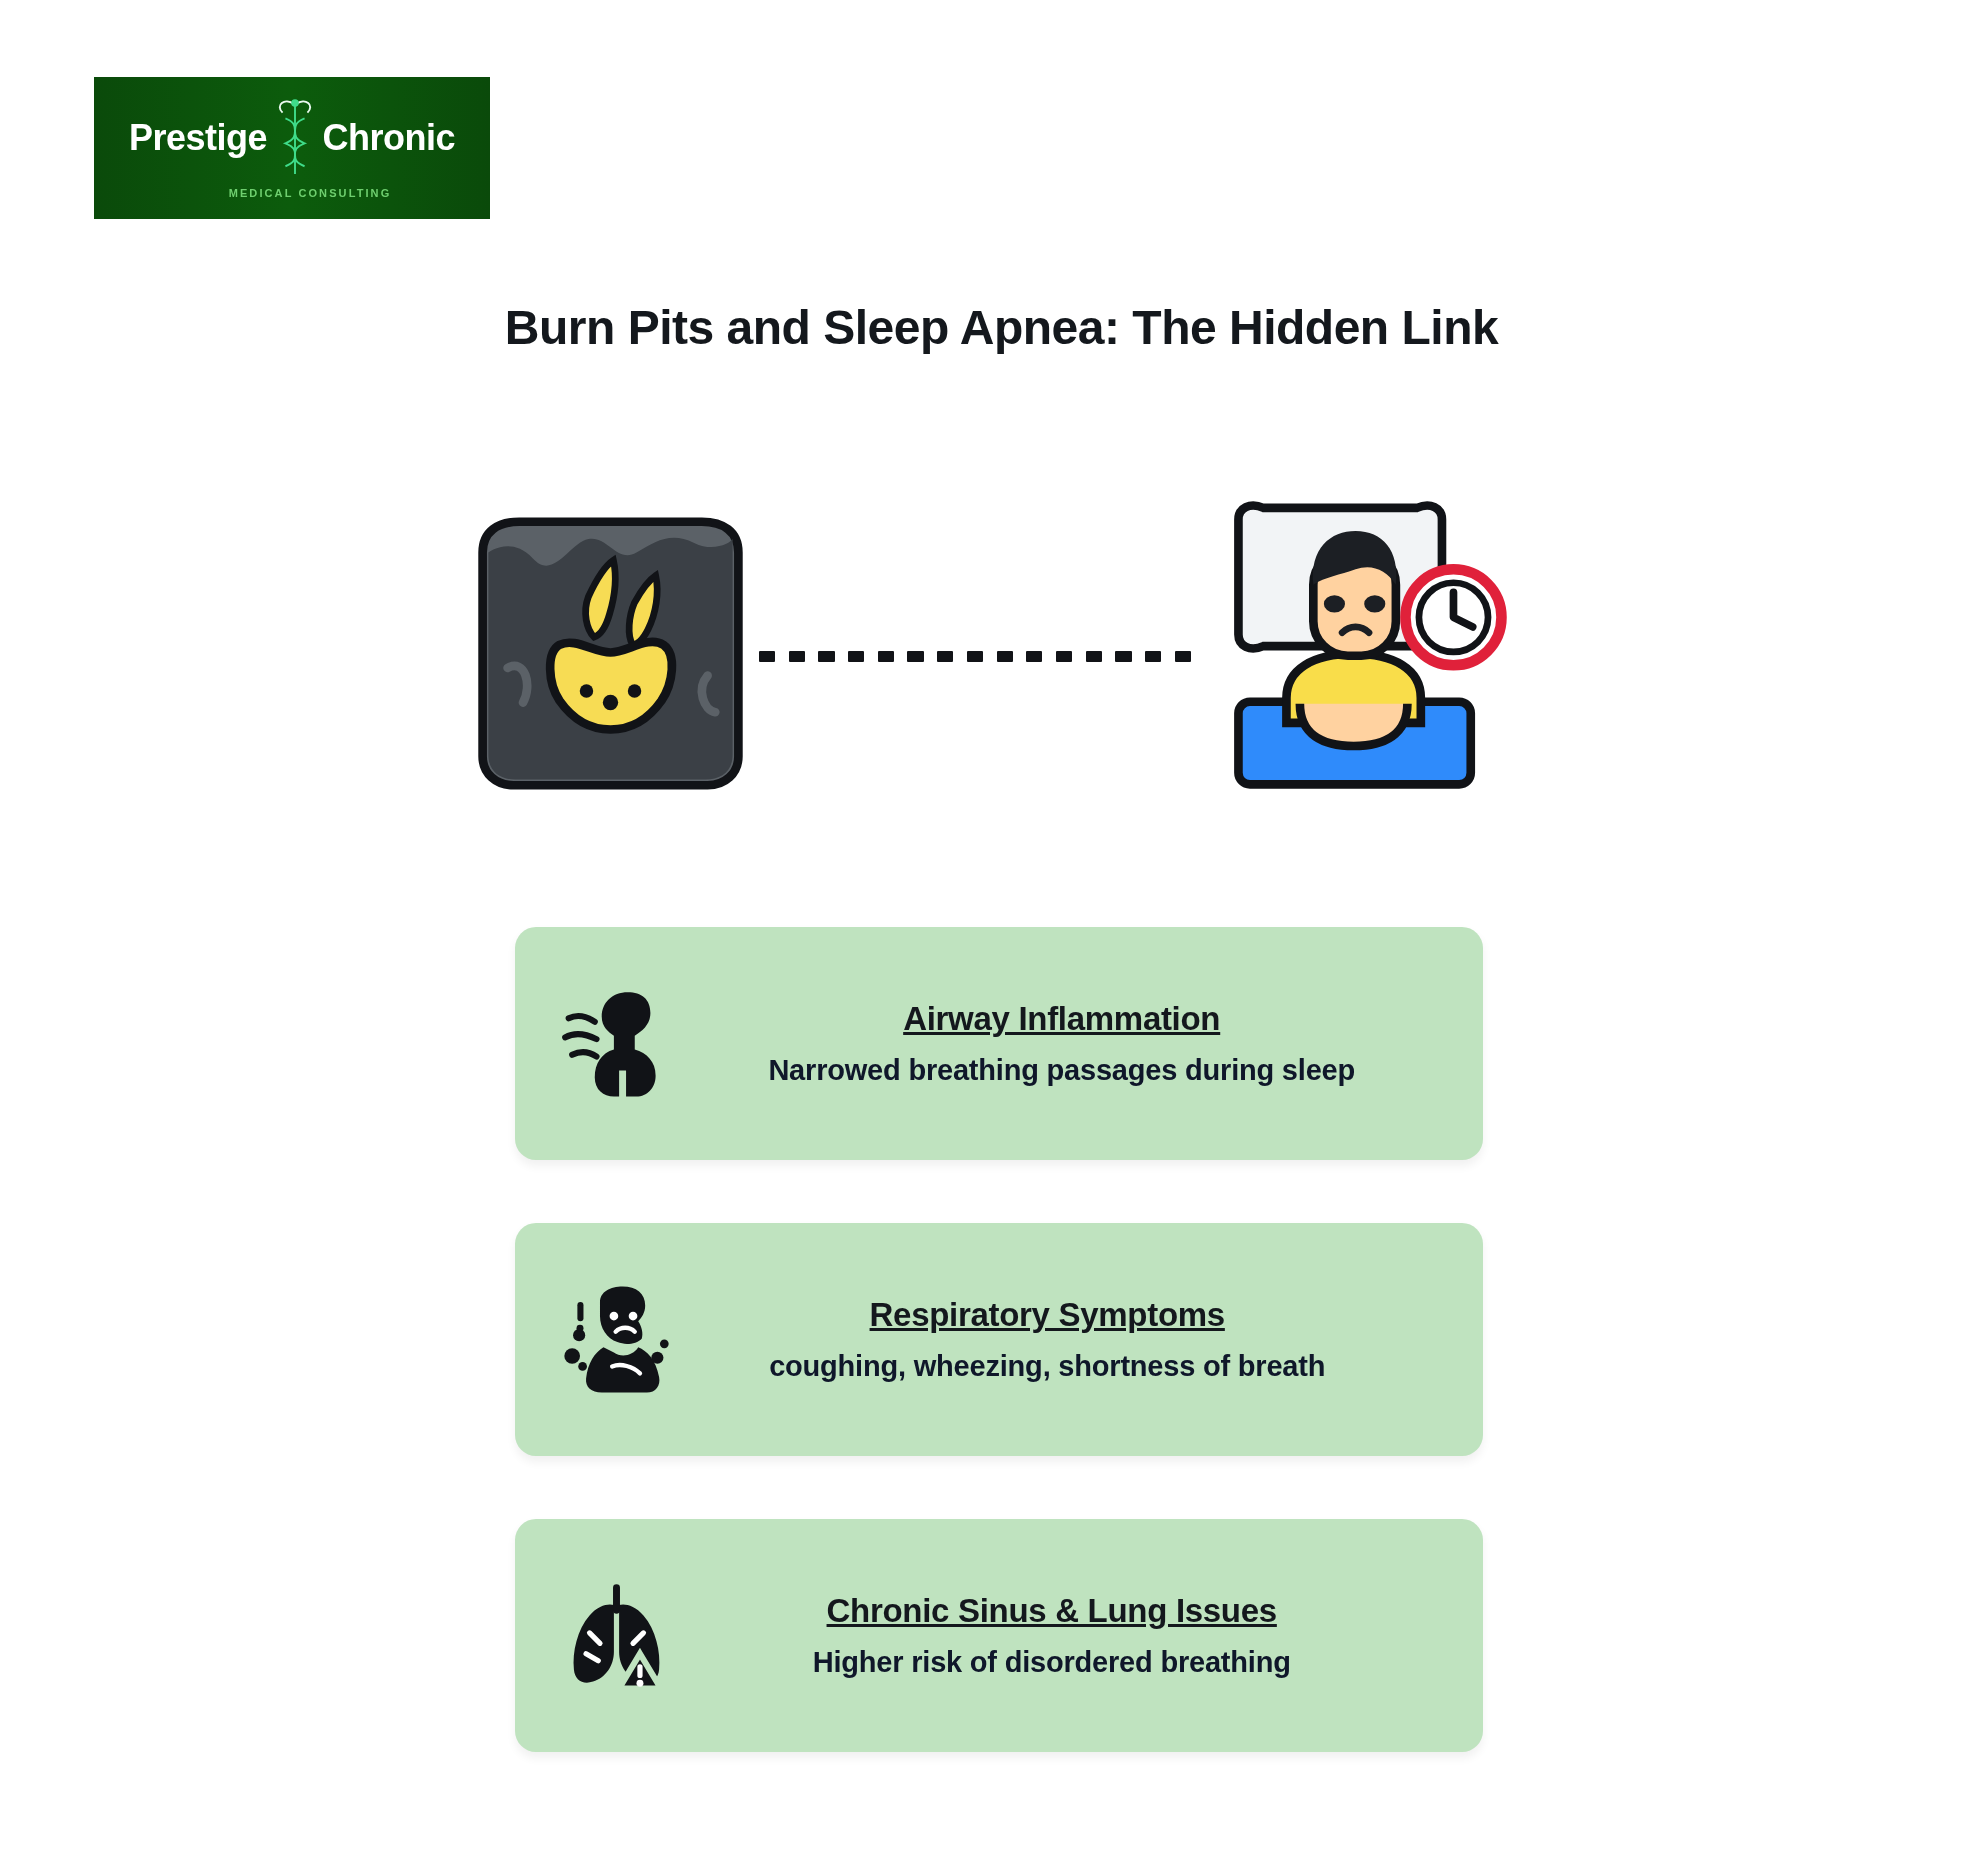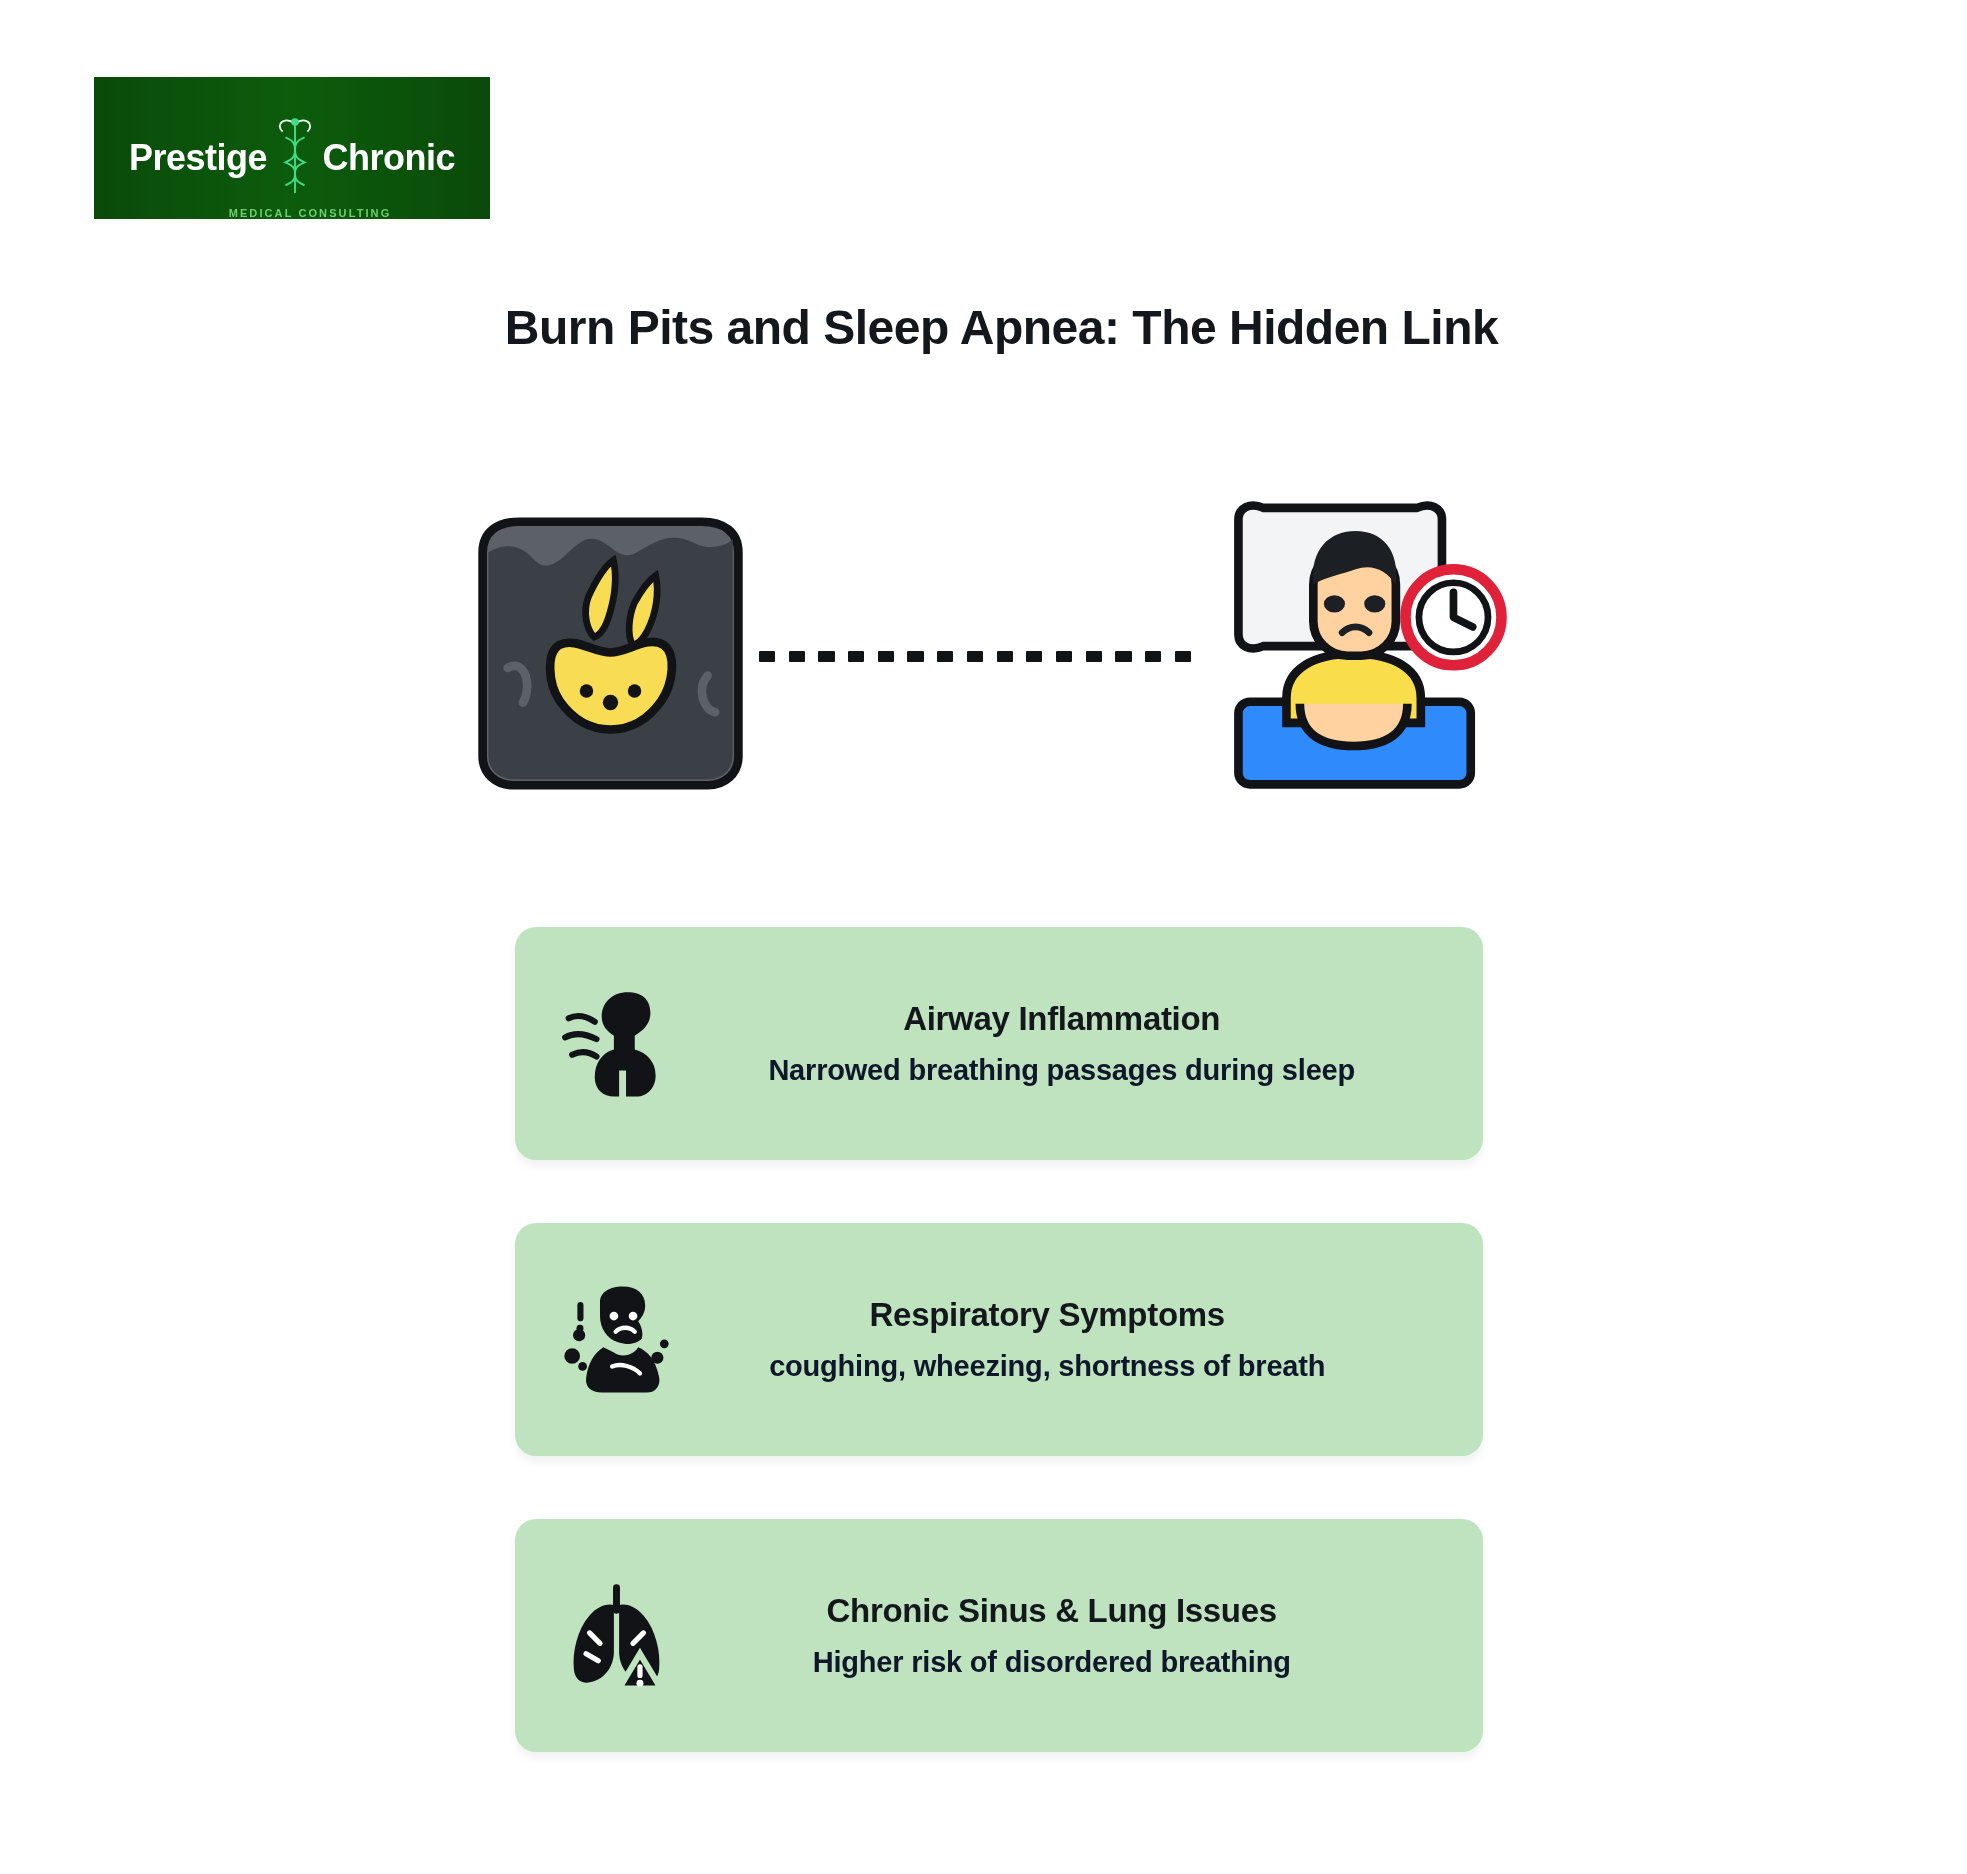--- a/index.html
+++ b/index.html
@@ -20,21 +20,21 @@
     position: absolute;
     left: 94px;
     top: 77px;
     width: 396px;
     height: 142px;
     background: #0a4d0a;
     background: linear-gradient(90deg,#0a4a0a 0%,#0c5c0c 50%,#0a4a0a 100%);
     display: flex;
     flex-direction: column;
     align-items: center;
-    justify-content: flex-end;
+    justify-content: center;
     box-sizing: border-box;
   }
   .logo-words {
     display: flex;
     align-items: center;
     justify-content: center;
     width: 100%;
     gap: 3.8px;
   }
   .logo-word {
@@ -144,20 +144,21 @@
     flex: 1 1 auto;
     padding-right: 58px;
     margin-left: -9.6px;
   }
   .card-title {
     font-size: 33px;
     font-weight: bold;
     color: #14181d;
     letter-spacing: -0.3px;
     margin-bottom: 15.4px;
+    text-decoration: underline;
   }
   .card-desc {
     font-size: 29px;
     font-weight: bold;
     color: #0f172a;
     letter-spacing: -0.2px;
   }
   .card.c1 .card-text { text-align: center; padding-right: 38px;}
   .card.c2 .card-text { text-align: center; padding-right: 58px;}
   .card.c3 .card-text { text-align: center; padding-right: 67px;}

